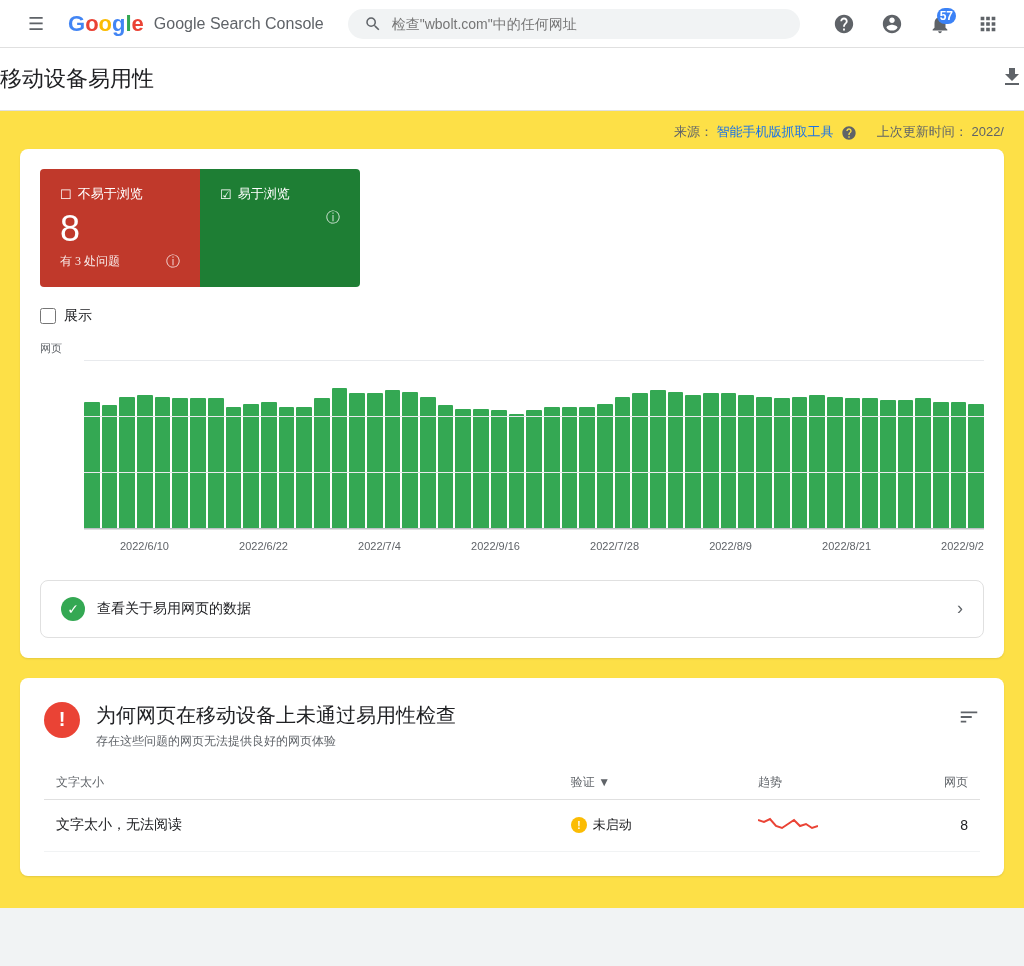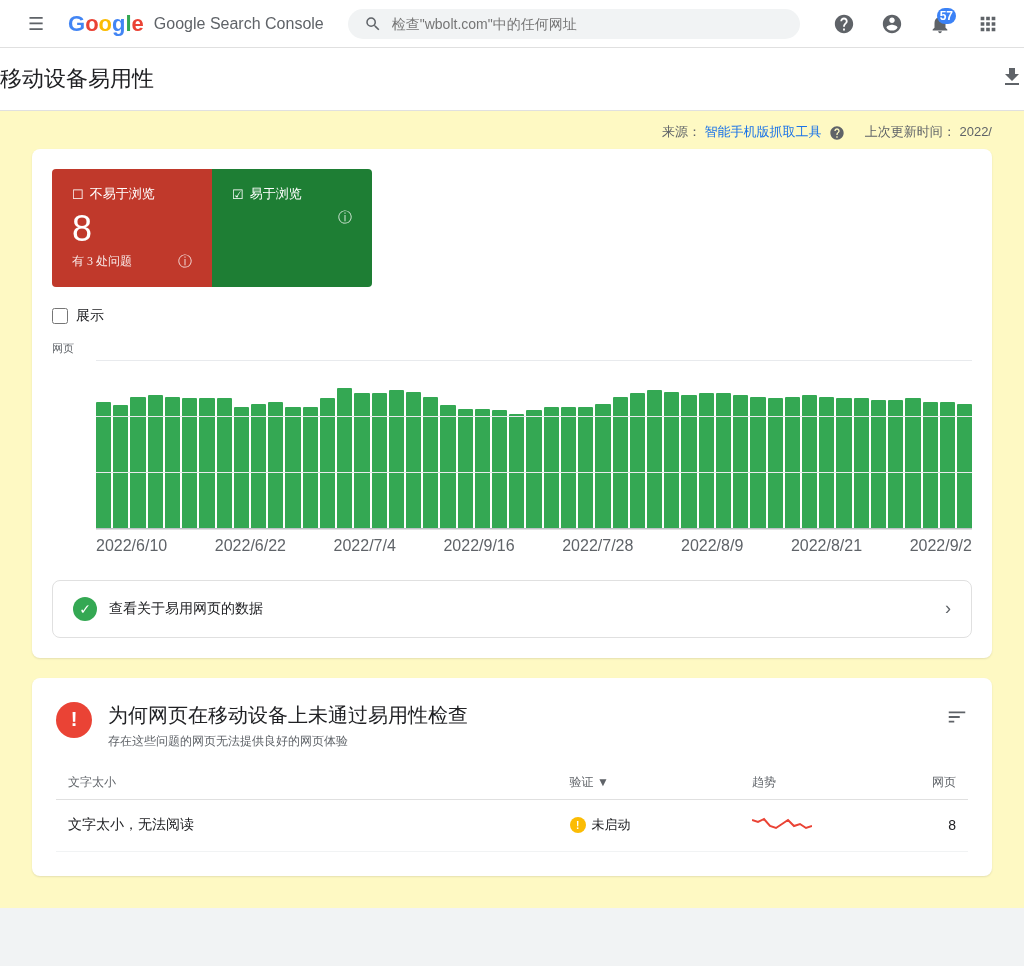--- a/index.html
+++ b/index.html
@@ -172,21 +172,21 @@
     .chart-x-axis {
       position: absolute;
       bottom: 0;
       left: 44px;
       right: 0;
       display: flex;
       justify-content: space-between;
       height: 28px;
       align-items: center;
     }
-    .chart-x-tick { font-size: 16px; color: #5f6368; }
+    .chart-x-tick { font-size: 11px; color: #5f6368; margin-left: 36px; }
     .chart-gridlines {
       position: absolute;
       left: 0; right: 0; top: 0; bottom: 0;
       display: flex;
       flex-direction: column;
       justify-content: space-between;
       pointer-events: none;
     }
     .chart-gridline {
       width: 100%;
@@ -271,21 +271,21 @@
     }
     .verify-dot {
       width: 16px; height: 16px;
       background: #fbbc04;
       border-radius: 50%;
       display: flex; align-items: center; justify-content: center;
       color: #fff; font-size: 10px; font-weight: 700;
     }
     .sort-icon { font-size: 12px; color: #5f6368; }
 
-    .content-wrapper { padding: 0 32px 32px; background: #fef9c3; }
+    .content-wrapper { padding: 0 20px 32px; background: #fde047; }
   </style>
 </head>
 <body>
 
 <div class="header">
   <div class="header-left">
     <button class="header-icon-btn hamburger-icon">☰</button>
     <div class="logo">
       <span style="display:inline-flex;gap:0">
         <span style="color:#4285f4;font-size:22px;font-weight:700">G</span>

